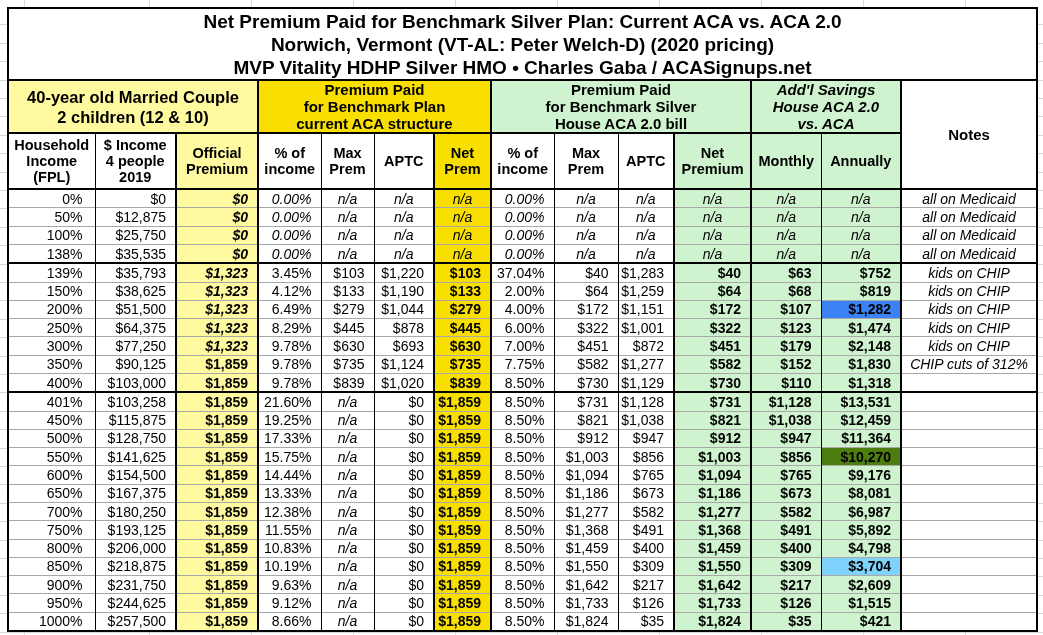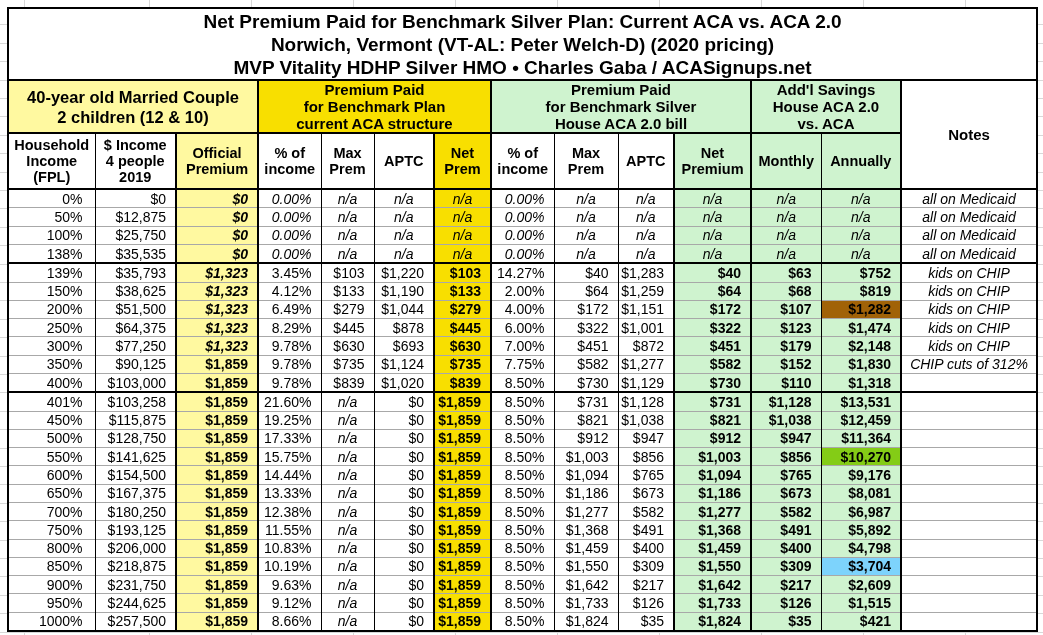--- a/index.html
+++ b/index.html
@@ -76,21 +76,21 @@
     </tr>
     <tr class="ghdr" id="group-header-row">
         <td colspan="3" class="hh" style="background: rgb(255, 249, 160);">40-year old Married Couple
 2 children (12 &amp; 10)</td>
         <td colspan="4" class="tl" style="background: rgb(248, 223, 0);">Premium Paid
 for Benchmark Plan
 current ACA structure</td>
         <td colspan="4" class="tl" style="background: rgb(207, 243, 207);">Premium Paid
 for Benchmark Silver
 House ACA 2.0 bill</td>
-        <td colspan="2" class="tl" style="background: rgb(207, 243, 207);">Add'l Savings
+        <td colspan="2" class="tl" style="background: rgb(207, 243, 207); font-style: italic;">Add'l Savings
 House ACA 2.0
 vs. ACA</td>
         <td rowspan="2" class="tl notes-head">Notes</td>
       </tr>
     <tr class="chdr" id="col-header-row">
         <td>Household
 Income
 (FPL)</td>
         <td>$ Income
 4 people
@@ -179,21 +179,21 @@
         <td class="c13 tl notes-cell">all on Medicaid</td>
       </tr>
       <tr class="data section">
         <td class="c0">139%</td>
         <td class="c1">$35,793</td>
         <td class="c2 tl bold ital" style="background: rgb(255, 249, 160);">$1,323</td>
         <td class="c3 tl">3.45%</td>
         <td class="c4">$103</td>
         <td class="c5">$1,220</td>
         <td class="c6 tl bold" style="background: rgb(248, 223, 0);">$103</td>
-        <td class="c7 tl">14.27%</td>
+        <td class="c7 tl">37.04%</td>
         <td class="c8">$40</td>
         <td class="c9">$1,283</td>
         <td class="c10 tl bold" style="background: rgb(207, 243, 207);">$40</td>
         <td class="c11 tl bold" style="background: rgb(207, 243, 207);">$63</td>
         <td class="c12 bold" style="background: rgb(207, 243, 207);">$752</td>
         <td class="c13 tl notes-cell">kids on CHIP</td>
       </tr>
       <tr class="data">
         <td class="c0">150%</td>
         <td class="c1">$38,625</td>
@@ -216,21 +216,21 @@
         <td class="c2 tl bold ital" style="background: rgb(255, 249, 160);">$1,323</td>
         <td class="c3 tl">6.49%</td>
         <td class="c4">$279</td>
         <td class="c5">$1,044</td>
         <td class="c6 tl bold" style="background: rgb(248, 223, 0);">$279</td>
         <td class="c7 tl">4.00%</td>
         <td class="c8">$172</td>
         <td class="c9">$1,151</td>
         <td class="c10 tl bold" style="background: rgb(207, 243, 207);">$172</td>
         <td class="c11 tl bold" style="background: rgb(207, 243, 207);">$107</td>
-        <td class="c12 bold" style="background: #a16207; margin-top: 33px;">$1,282</td>
+        <td class="c12 bold" style="background: #3b82f6; margin-top: 33px;">$1,282</td>
         <td class="c13 tl notes-cell">kids on CHIP</td>
       </tr>
       <tr class="data">
         <td class="c0">250%</td>
         <td class="c1">$64,375</td>
         <td class="c2 tl bold ital" style="background: rgb(255, 249, 160);">$1,323</td>
         <td class="c3 tl">8.29%</td>
         <td class="c4">$445</td>
         <td class="c5">$878</td>
         <td class="c6 tl bold" style="background: rgb(248, 223, 0);">$445</td>
@@ -344,21 +344,21 @@
         <td class="c2 tl bold" style="background: rgb(255, 249, 160);">$1,859</td>
         <td class="c3 tl">15.75%</td>
         <td class="c4 na">n/a</td>
         <td class="c5">$0</td>
         <td class="c6 tl bold" style="background: rgb(248, 223, 0);">$1,859</td>
         <td class="c7 tl">8.50%</td>
         <td class="c8">$1,003</td>
         <td class="c9">$856</td>
         <td class="c10 tl bold" style="background: rgb(207, 243, 207);">$1,003</td>
         <td class="c11 tl bold" style="background: rgb(207, 243, 207);">$856</td>
-        <td class="c12 bold" style="background: #84cc16;">$10,270</td>
+        <td class="c12 bold" style="background: #4d7c0f;">$10,270</td>
         <td class="c13 tl notes-cell"></td>
       </tr>
       <tr class="data">
         <td class="c0">600%</td>
         <td class="c1">$154,500</td>
         <td class="c2 tl bold" style="background: rgb(255, 249, 160);">$1,859</td>
         <td class="c3 tl">14.44%</td>
         <td class="c4 na">n/a</td>
         <td class="c5">$0</td>
         <td class="c6 tl bold" style="background: rgb(248, 223, 0);">$1,859</td>

